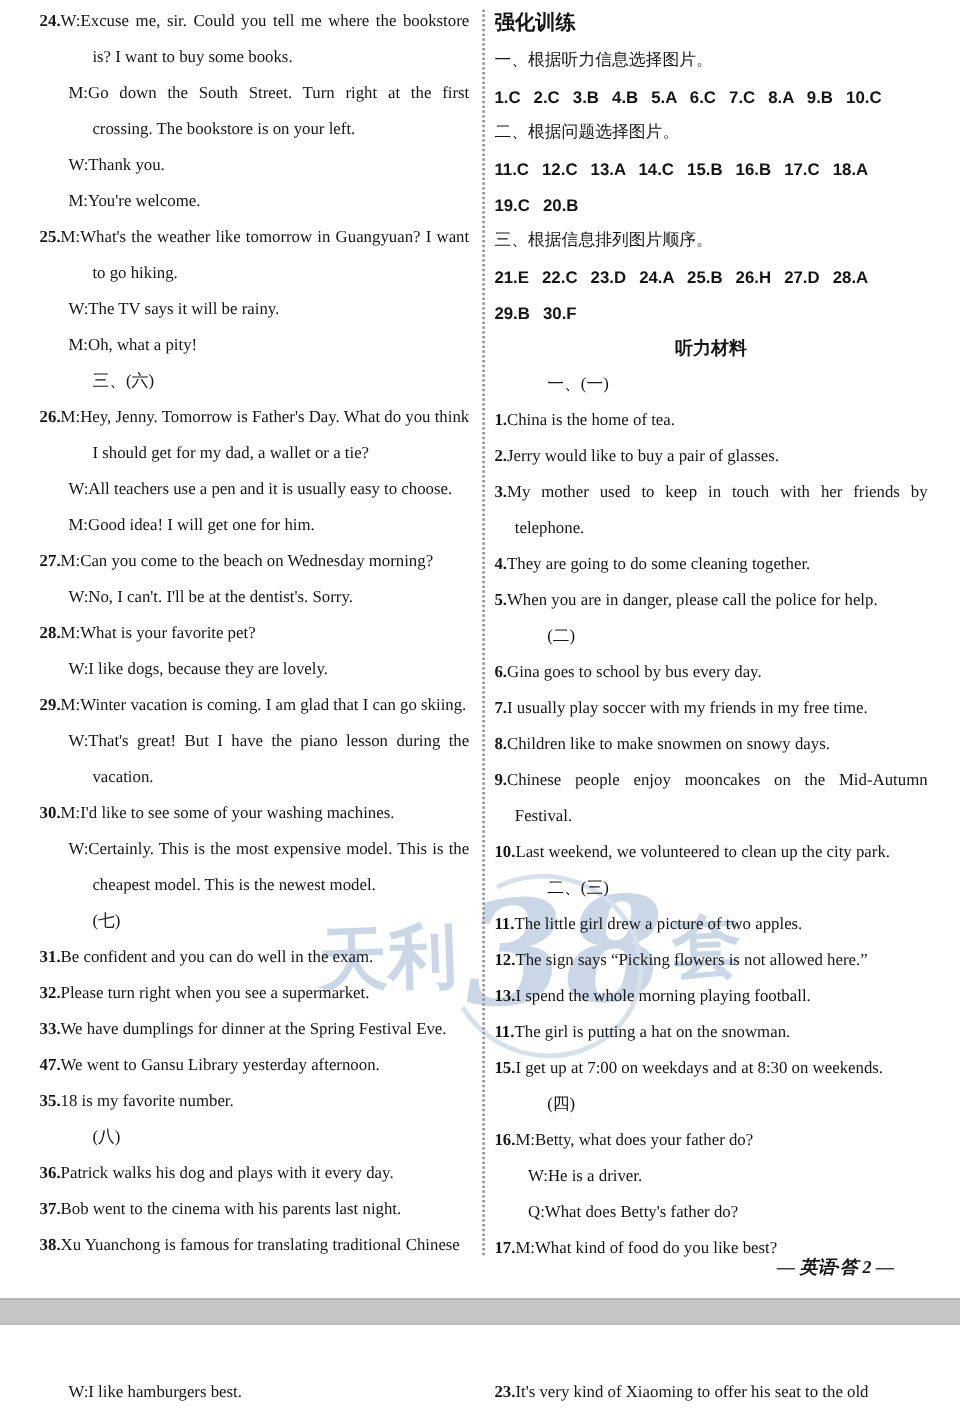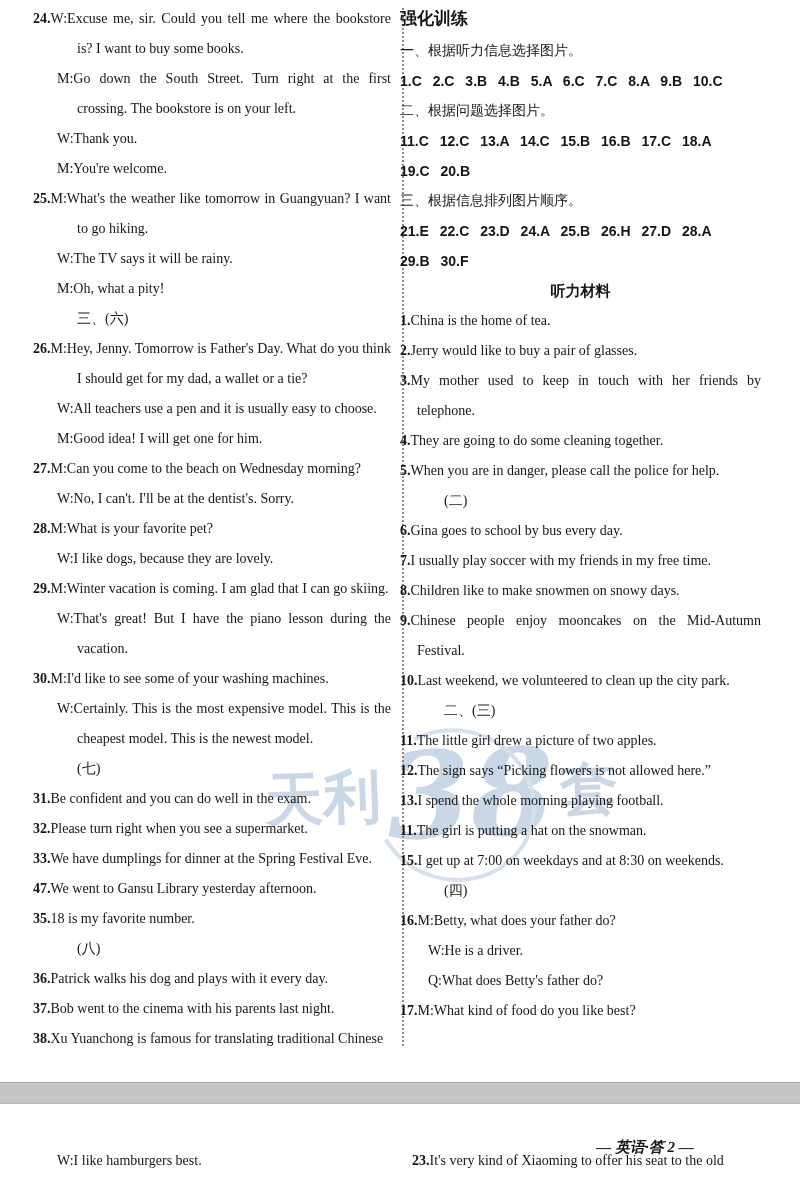--- a/index.html
+++ b/index.html
@@ -5,21 +5,21 @@
   * { margin:0; padding:0; box-sizing:border-box; }
   html,body { width:800px; height:1184px; background:#ffffff; overflow:hidden; }
   body {
     position:relative;
     font-family:"Liberation Serif","DejaVu Serif",serif;
     font-size:14px; color:#151515;
   }
   .page { position:absolute; left:0; top:0; width:800px; height:1082px; background:#fff; }
   .col { position:absolute; text-align:justify; z-index:2; }
   #col-left  { left:33px;  top:4px; width:358px; }
-  #col-right { left:400px; top:2px; width:361px; }
+  #col-right { left:412px; top:2px; width:361px; }
   .divider {
     position:absolute; left:402px; top:8px; height:1038px; width:0;
     border-left:2px dotted #8a8a8a; z-index:1;
   }
   p.line { line-height:30px; margin:0; }
   
   #col-left  p.item   { padding-left:44px; text-indent:-44px; }
   #col-right p.item   { padding-left:17px; text-indent:-17px; }
   
   #col-left  p.dialog { padding-left:44px; text-indent:-20px; }
@@ -49,22 +49,22 @@
   .wm-mid  {
     font-size:120px; font-weight:bold; font-style:italic;
     position:relative; padding:0 6px; line-height:120px;
   }
   .wm-mid::before {
     content:""; position:absolute; left:-8px; top:-6px;
     width:155px; height:145px; border:4px solid #b7c9de;
     border-radius:50%; transform:rotate(18deg); border-left-color:transparent;
   }
   .footer {
-    position:absolute; left:545px; top:1092px; width:200px; z-index:2;
-    text-align:center; font-weight:bold; font-style:italic; font-size:15px;
+    position:absolute; left:545px; top:1002px; width:200px; z-index:2;
+    text-align:right; font-weight:bold; font-style:italic; font-size:15px;
     line-height:22px;
     margin-top:44px;
   }
   .page-gap {
     position:absolute; left:0; top:1082px; width:800px; height:22px;
     background:#c5c5c5; border-top:1px solid #a8a8a8; border-bottom:1px solid #b5b5b5;
     z-index:3;
   }
   .page2 { position:absolute; left:0; top:1104px; width:764px; height:80px; background:#fff; }
   .np-left  { position:absolute; left:33px;  top:42px; width:358px; padding-left:44px; text-indent:-20px; line-height:30px; }
@@ -116,20 +116,21 @@
       <p class="line bighead">强化训练</p>
       <p class="line chead">一、根据听力信息选择图片。</p>
       <p class="line answers">1.C 2.C 3.B 4.B 5.A 6.C 7.C 8.A 9.B 10.C</p>
       <p class="line chead">二、根据问题选择图片。</p>
       <p class="line answers">11.C 12.C 13.A 14.C 15.B 16.B 17.C 18.A</p>
       <p class="line answers">19.C 20.B</p>
       <p class="line chead">三、根据信息排列图片顺序。</p>
       <p class="line answers">21.E 22.C 23.D 24.A 25.B 26.H 27.D 28.A</p>
       <p class="line answers">29.B 30.F</p>
       <p class="line bhead">听力材料</p>
+      <p class="line head">一、(一)</p>
       <p class="line item"><span class="num">1.</span>China is the home of tea.</p>
       <p class="line item"><span class="num">2.</span>Jerry would like to buy a pair of glasses.</p>
       <p class="line item"><span class="num">3.</span>My mother used to keep in touch with her friends by telephone.</p>
       <p class="line item"><span class="num">4.</span>They are going to do some cleaning together.</p>
       <p class="line item"><span class="num">5.</span>When you are in danger, please call the police for help.</p>
       <p class="line head">(二)</p>
       <p class="line item"><span class="num">6.</span>Gina goes to school by bus every day.</p>
       <p class="line item"><span class="num">7.</span>I usually play soccer with my friends in my free time.</p>
       <p class="line item"><span class="num">8.</span>Children like to make snowmen on snowy days.</p>
       <p class="line item"><span class="num">9.</span>Chinese people enjoy mooncakes on the Mid-Autumn Festival.</p>

